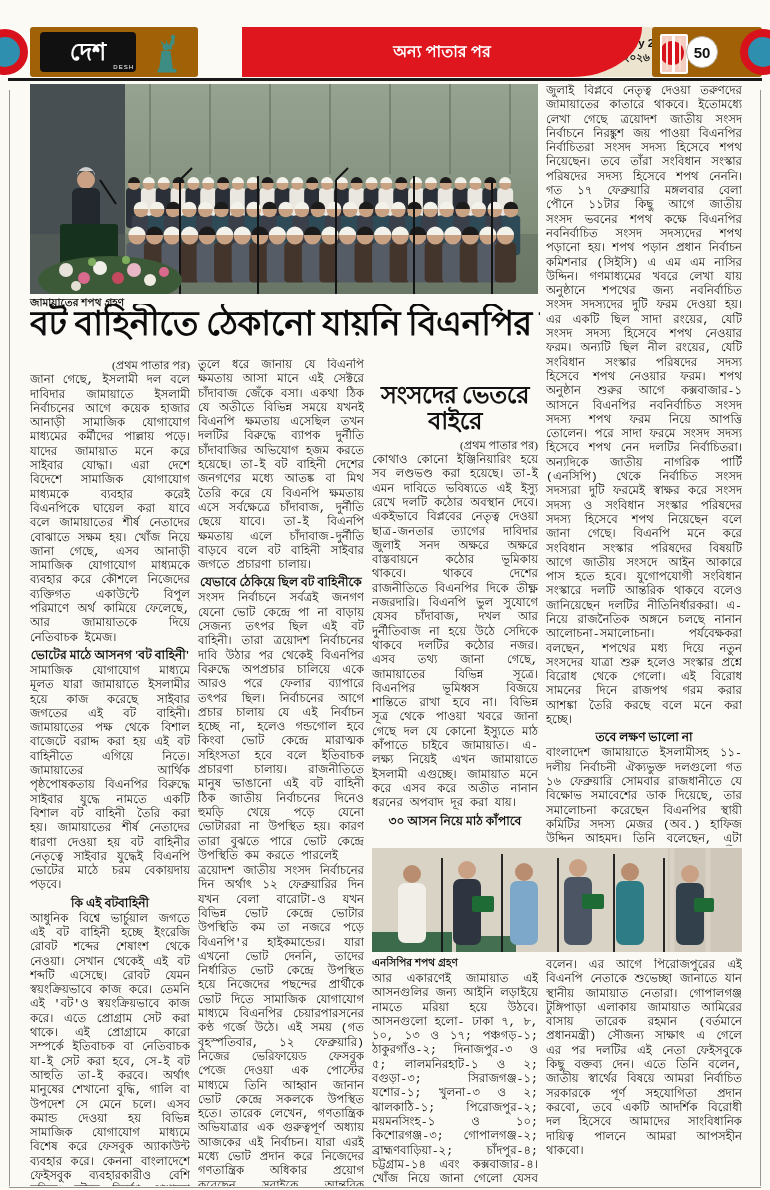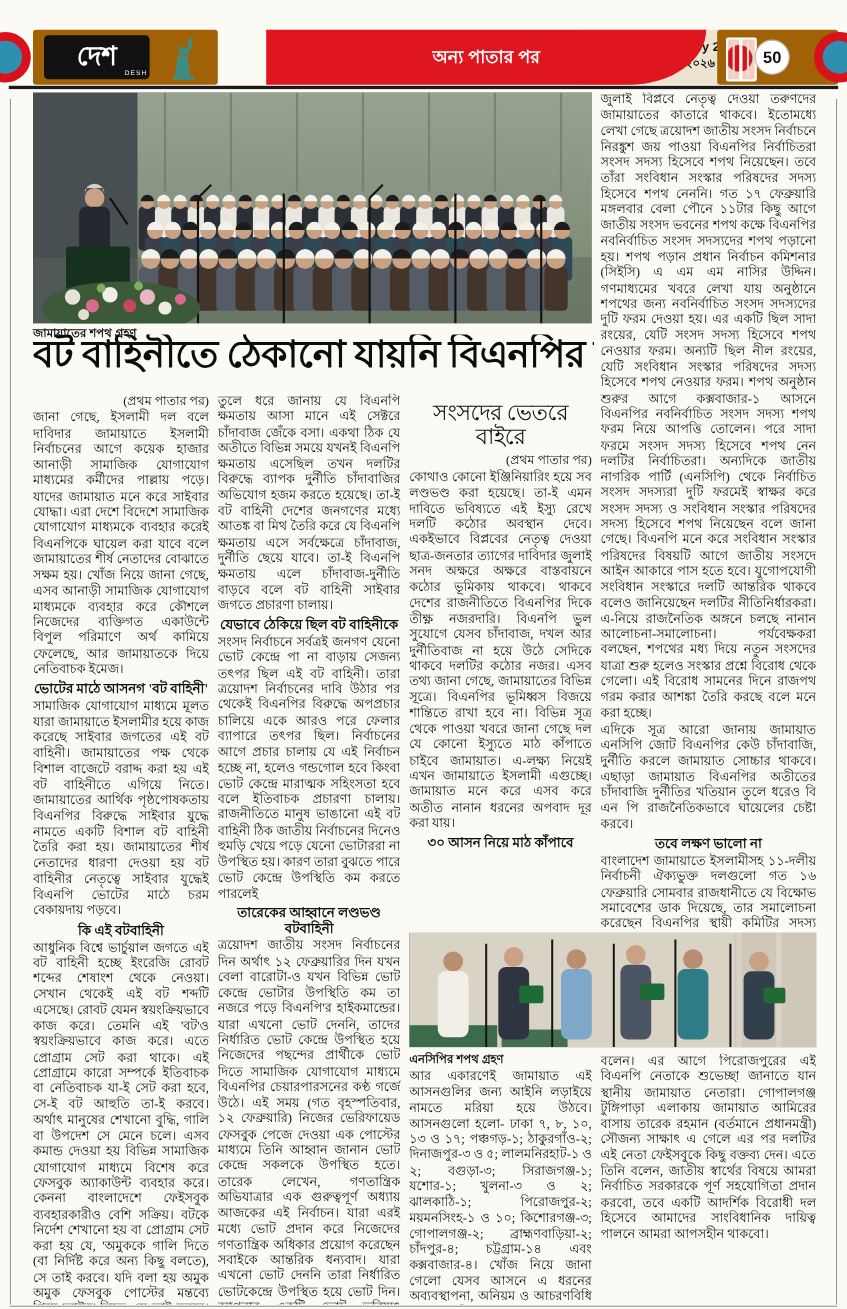--- a/index.html
+++ b/index.html
@@ -43,24 +43,24 @@
   .mh-rule{position:absolute;left:8px;top:78px;width:754px;height:3px;background:#1a1a1a;}
   
   .photo{position:absolute;overflow:hidden;background:#7d8a7a;}
   .photo svg{display:block;}
   .caption{position:absolute;font-weight:bold;font-size:10.5px;font-family:"Liberation Sans",sans-serif;}
   
   .headline1{position:absolute;left:30px;top:304px;width:510px;font-weight:800;font-size:34px;
     line-height:1.15;color:#0c0c0c;letter-spacing:-0.5px;white-space:nowrap;overflow:hidden;}
   
   .col{position:absolute;overflow:hidden;font-size:11.6px;line-height:14.3px;text-align:justify;}
-  .para{text-align:justify;margin:0 0 1px 0;text-indent:0;}
+  .para{text-align:justify;margin:0 0 1px 0;text-indent:0;font-family:Liberation Mono, monospace;}
   .sub{font-weight:bold;text-align:center;font-size:12.2px;line-height:14px;margin:3px 0 2px;}
   .cnote{font-weight:normal;text-align:right;font-size:11.3px;margin:0 0 1px;}
-  .headline2{font-weight:400;text-align:center;font-size:20px;line-height:1.1;margin:7px 0 3px;letter-spacing:-0.5px;}
+  .headline2{font-weight:700;text-align:center;font-size:24px;line-height:1.1;margin:24px 0 3px;letter-spacing:-0.5px;}
 </style>
 </head>
 <body>
 
 <div class="masthead">
   <div class="swirl left"></div>
 
   <div class="mh-pink logo-block">
     <div class="logo-box">
       <span class="logo-bn">দেশ</span>
@@ -526,35 +526,33 @@
     <div class="para">জানা গেছে, ইসলামী দল বলে দাবিদার জামায়াতে ইসলামী নির্বাচনের আগে কয়েক হাজার আনাড়ী সামাজিক যোগাযোগ মাধ্যমের কর্মীদের পাল্লায় পড়ে। যাদের জামায়াত মনে করে সাইবার যোদ্ধা। এরা দেশে বিদেশে সামাজিক যোগাযোগ মাধ্যমকে ব্যবহার করেই বিএনপিকে ঘায়েল করা যাবে বলে জামায়াতের শীর্ষ নেতাদের বোঝাতে সক্ষম হয়। খোঁজ নিয়ে জানা গেছে, এসব আনাড়ী সামাজিক যোগাযোগ মাধ্যমকে ব্যবহার করে কৌশলে নিজেদের ব্যক্তিগত একাউন্টে বিপুল পরিমাণে অর্থ কামিয়ে ফেলেছে, আর জামায়াতকে দিয়ে নেতিবাচক ইমেজ।</div>
     <div class="sub">ভোটের মাঠে আসনগ 'বট বাহিনী'</div>
     <div class="para">সামাজিক যোগাযোগ মাধ্যমে মূলত যারা জামায়াতে ইসলামীর হয়ে কাজ করেছে সাইবার জগতের এই বট বাহিনী। জামায়াতের পক্ষ থেকে বিশাল বাজেটে বরাদ্দ করা হয় এই বট বাহিনীতে এগিয়ে নিতে। জামায়াতের আর্থিক পৃষ্ঠপোষকতায় বিএনপির বিরুদ্ধে সাইবার যুদ্ধে নামতে একটি বিশাল বট বাহিনী তৈরি করা হয়। জামায়াতের শীর্ষ নেতাদের ধারণা দেওয়া হয় বট বাহিনীর নেতৃত্বে সাইবার যুদ্ধেই বিএনপি ভোটের মাঠে চরম বেকায়দায় পড়বে।</div>
     <div class="sub">কি এই বটবাহিনী</div>
     <div class="para">আধুনিক বিশ্বে ভার্চুয়াল জগতে এই বট বাহিনী হচ্ছে ইংরেজি রোবট শব্দের শেষাংশ থেকে নেওয়া। সেখান থেকেই এই বট শব্দটি এসেছে। রোবট যেমন স্বয়ংক্রিয়ভাবে কাজ করে। তেমনি এই 'বট'ও স্বয়ংক্রিয়ভাবে কাজ করে। এতে প্রোগ্রাম সেট করা থাকে। এই প্রোগ্রামে কারো সম্পর্কে ইতিবাচক বা নেতিবাচক যা-ই সেট করা হবে, সে-ই বট আহুতি তা-ই করবে। অর্থাৎ মানুষের শেখানো বুদ্ধি, গালি বা উপদেশ সে মেনে চলে। এসব কমান্ড দেওয়া হয় বিভিন্ন সামাজিক যোগাযোগ মাধ্যমে বিশেষ করে ফেসবুক অ্যাকাউন্ট ব্যবহার করে। কেননা বাংলাদেশে ফেইসবুক ব্যবহারকারীও বেশি সক্রিয়। বটকে নির্দেশ শেখানো হয় বা প্রোগ্রাম সেট করা হয় যে, 'অমুককে গালি দিতে (বা নির্দিষ্ট করে অন্য কিছু বলতে), সে তাই করবে। যদি বলা হয় অমুক অমুক ফেসবুক পোস্টের মন্তব্যে গিয়ে 'লাইক' নিতে, সে তাই করবে। লাখ লাখ ফেসবুক অ্যাকাউন্ট থেকে এ ধরনের পোস্ট, লাইক, ডিসলাইক (য্যান্ত্রিক ইমো) বা মন্তব্য দিয়ে কারো কারো রাজনৈতিক সামাজিক জীবন করে তোলা যায় দুর্বিসহ। ত্রয়োদশ জাতীয় সংসদ নির্বাচনে এই কাজটি করেছে জামায়াত সমর্থিত বা ভাড়াটে ও রাজনীতিতে আনাড়ী ও শিষ্টাচার বর্জিত বট বাহিনী।</div>
   </div>
 <div class="col" style="left:198px;top:358px;width:166px;height:828px;">
     <div class="para">তুলে ধরে জানায় যে বিএনপি ক্ষমতায় আসা মানে এই সেক্টরে চাঁদাবাজ জেঁকে বসা। একথা ঠিক যে অতীতে বিভিন্ন সময়ে যখনই বিএনপি ক্ষমতায় এসেছিল তখন দলটির বিরুদ্ধে ব্যাপক দুর্নীতি চাঁদাবাজির অভিযোগ হজম করতে হয়েছে। তা-ই বট বাহিনী দেশের জনগণের মধ্যে আতঙ্ক বা মিথ তৈরি করে যে বিএনপি ক্ষমতায় এসে সর্বক্ষেত্রে চাঁদাবাজ, দুর্নীতি ছেয়ে যাবে। তা-ই বিএনপি ক্ষমতায় এলে চাঁদাবাজ-দুর্নীতি বাড়বে বলে বট বাহিনী সাইবার জগতে প্রচারণা চালায়।</div>
     <div class="sub">যেভাবে ঠেকিয়ে ছিল বট বাহিনীকে</div>
     <div class="para">সংসদ নির্বাচনে সর্বত্রই জনগণ যেনো ভোট কেন্দ্রে পা না বাড়ায় সেজন্য তৎপর ছিল এই বট বাহিনী। তারা ত্রয়োদশ নির্বাচনের দাবি উঠার পর থেকেই বিএনপির বিরুদ্ধে অপপ্রচার চালিয়ে একে আরও পরে ফেলার ব্যাপারে তৎপর ছিল। নির্বাচনের আগে প্রচার চালায় যে এই নির্বাচন হচ্ছে না, হলেও গন্ডগোল হবে কিংবা ভোট কেন্দ্রে মারাত্মক সহিংসতা হবে বলে ইতিবাচক প্রচারণা চালায়। রাজনীতিতে মানুষ ভাঙানো এই বট বাহিনী ঠিক জাতীয় নির্বাচনের দিনেও হুমড়ি খেয়ে পড়ে যেনো ভোটাররা না উপস্থিত হয়। কারণ তারা বুঝতে পারে ভোট কেন্দ্রে উপস্থিতি কম করতে পারলেই</div>
-    <div class="sub">তারেকের আহ্বানে লণ্ডভণ্ড বটবাহিনী</div>
     <div class="para">ত্রয়োদশ জাতীয় সংসদ নির্বাচনের দিন অর্থাৎ ১২ ফেব্রুয়ারির দিন যখন বেলা বারোটা-ও যখন বিভিন্ন ভোট কেন্দ্রে ভোটার উপস্থিতি কম তা নজরে পড়ে বিএনপি'র হাইকমান্ডের। যারা এখনো ভোট দেননি, তাদের নির্ধারিত ভোট কেন্দ্রে উপস্থিত হয়ে নিজেদের পছন্দের প্রার্থীকে ভোট দিতে সামাজিক যোগাযোগ মাধ্যমে বিএনপির চেয়ারপারসনের কণ্ঠ গর্জে উঠে। এই সময় (গত বৃহস্পতিবার, ১২ ফেব্রুয়ারি) নিজের ভেরিফায়েড ফেসবুক পেজে দেওয়া এক পোস্টের মাধ্যমে তিনি আহ্বান জানান ভোট কেন্দ্রে সকলকে উপস্থিত হতে। তারেক লেখেন, গণতান্ত্রিক অভিযাত্রার এক গুরুত্বপূর্ণ অধ্যায় আজকের এই নির্বাচন। যারা এরই মধ্যে ভোট প্রদান করে নিজেদের গণতান্ত্রিক অধিকার প্রয়োগ করেছেন সবাইকে আন্তরিক ধন্যবাদ। যারা এখনো ভোট দেননি তারা নির্ধারিত ভোটকেন্দ্রে উপস্থিত হয়ে ভোট দিন। আপনার একটি ভোট ভবিষ্যৎ নির্ধারণে গুরুত্বপূর্ণ। খোঁজ নিয়ে জানা গেলো ভোটের পরপরই দলমত নির্বিশেষে শপক্ষের অসাম্প্রদায়িক ভোটাররা কেন্দ্রে নিজের ভোট ছুটে যান। সময়েই মুক্তিযুদ্ধে স্বপক্ষে বিশ্বাসীদের ভোট বিএনপির পক্ষে চলে যায়।</div>
   </div>
 <div class="col" style="left:372px;top:358px;width:166px;height:488px;">
     <div class="headline2">সংসদের ভেতরে বাইরে</div>
     <div class="cnote">(প্রথম পাতার পর)</div>
     <div class="para">কোথাও কোনো ইঞ্জিনিয়ারিং হয়ে সব লণ্ডভণ্ড করা হয়েছে। তা-ই এমন দাবিতে ভবিষ্যতে এই ইস্যু রেখে দলটি কঠোর অবস্থান দেবে। একইভাবে বিপ্লবের নেতৃত্ব দেওয়া ছাত্র-জনতার ত্যাগের দাবিদার জুলাই সনদ অক্ষরে অক্ষরে বাস্তবায়নে কঠোর ভূমিকায় থাকবে। থাকবে দেশের রাজনীতিতে বিএনপির দিকে তীক্ষ্ণ নজরদারি। বিএনপি ভুল সুযোগে যেসব চাঁদাবাজ, দখল আর দুর্নীতিবাজ না হয়ে উঠে সেদিকে থাকবে দলটির কঠোর নজর। এসব তথ্য জানা গেছে, জামায়াতের বিভিন্ন সূত্রে। বিএনপির ভূমিধ্বস বিজয়ে শান্তিতে রাখা হবে না। বিভিন্ন সূত্র থেকে পাওয়া খবরে জানা গেছে দল যে কোনো ইস্যুতে মাঠ কাঁপাতে চাইবে জামায়াত। এ-লক্ষ্য নিয়েই এখন জামায়াতে ইসলামী এগুচ্ছে। জামায়াত মনে করে এসব করে অতীত নানান ধরনের অপবাদ দূর করা যায়।</div>
     <div class="sub">৩০ আসন নিয়ে মাঠ কাঁপাবে</div>
   </div>
 <div class="col" style="left:372px;top:972px;width:166px;height:214px;">
     <div class="para">আর একারণেই জামায়াত এই আসনগুলির জন্য আইনি লড়াইয়ে নামতে মরিয়া হয়ে উঠবে। আসনগুলো হলো- ঢাকা ৭, ৮, ১০, ১৩ ও ১৭; পঞ্চগড়-১; ঠাকুরগাঁও-২; দিনাজপুর-৩ ও ৫; লালমনিরহাট-১ ও ২; বগুড়া-৩; সিরাজগঞ্জ-১; যশোর-১; খুলনা-৩ ও ২; ঝালকাঠি-১; পিরোজপুর-২; ময়মনসিংহ-১ ও ১০; কিশোরগঞ্জ-৩; গোপালগঞ্জ-২; ব্রাহ্মণবাড়িয়া-২; চাঁদপুর-৪; চট্টগ্রাম-১৪ এবং কক্সবাজার-৪। খোঁজ নিয়ে জানা গেলো যেসব আসনে এ ধরনের অব্যবস্থাপনা, অনিয়ম ও আচরণবিধি মানা হয়নি সেসব আসনগুলোর ব্যাপারে স্থানীয়ভাবে আমরা রিটার্নিং ও ঊর্ধ্বতন কর্মকর্তাদের জানিয়েছে জামায়াত। ভোট পুনর্গণনার জন্য সংশ্লিষ্টদের আহ্বানও জানায়। আরও জানায় এ বিষয়ে নির্বাচন কমিশনকে চিঠি এবং সম্ভাব্য সব ধরনের আইনি পদক্ষেপ নেয়া যাচ্ছে। এধরনের ইস্যুতে ছাড় দেবে না জামায়াত। কারো মতে, বিষয়টি জামায়াত প্রেস্টিজ ইস্যু হিসেবে নিয়েছে বলে কারো কারো অভিমত।</div>
   </div>
 <div class="col" style="left:546px;top:84px;width:196px;height:762px;">
     <div class="para">জুলাই বিপ্লবে নেতৃত্ব দেওয়া তরুণদের জামায়াতের কাতারে থাকবে। ইতোমধ্যে লেখা গেছে ত্রয়োদশ জাতীয় সংসদ নির্বাচনে নিরঙ্কুশ জয় পাওয়া বিএনপির নির্বাচিতরা সংসদ সদস্য হিসেবে শপথ নিয়েছেন। তবে তাঁরা সংবিধান সংস্কার পরিষদের সদস্য হিসেবে শপথ নেননি। গত ১৭ ফেব্রুয়ারি মঙ্গলবার বেলা পৌনে ১১টার কিছু আগে জাতীয় সংসদ ভবনের শপথ কক্ষে বিএনপির নবনির্বাচিত সংসদ সদস্যদের শপথ পড়ানো হয়। শপথ পড়ান প্রধান নির্বাচন কমিশনার (সিইসি) এ এম এম নাসির উদ্দিন। গণমাধ্যমের খবরে লেখা যায় অনুষ্ঠানে শপথের জন্য নবনির্বাচিত সংসদ সদস্যদের দুটি ফরম দেওয়া হয়। এর একটি ছিল সাদা রংয়ের, যেটি সংসদ সদস্য হিসেবে শপথ নেওয়ার ফরম। অন্যটি ছিল নীল রংয়ের, যেটি সংবিধান সংস্কার পরিষদের সদস্য হিসেবে শপথ নেওয়ার ফরম। শপথ অনুষ্ঠান শুরুর আগে কক্সবাজার-১ আসনে বিএনপির নবনির্বাচিত সংসদ সদস্য শপথ ফরম নিয়ে আপত্তি তোলেন। পরে সাদা ফরমে সংসদ সদস্য হিসেবে শপথ নেন দলটির নির্বাচিতরা। অন্যদিকে জাতীয় নাগরিক পার্টি (এনসিপি) থেকে নির্বাচিত সংসদ সদস্যরা দুটি ফরমেই স্বাক্ষর করে সংসদ সদস্য ও সংবিধান সংস্কার পরিষদের সদস্য হিসেবে শপথ নিয়েছেন বলে জানা গেছে। বিএনপি মনে করে সংবিধান সংস্কার পরিষদের বিষয়টি আগে জাতীয় সংসদে আইন আকারে পাস হতে হবে। যুগোপযোগী সংবিধান সংস্কারে দলটি আন্তরিক থাকবে বলেও জানিয়েছেন দলটির নীতিনির্ধারকরা। এ-নিয়ে রাজনৈতিক অঙ্গনে চলছে নানান আলোচনা-সমালোচনা। পর্যবেক্ষকরা বলছেন, শপথের মধ্য দিয়ে নতুন সংসদের যাত্রা শুরু হলেও সংস্কার প্রশ্নে বিরোধ থেকে গেলো। এই বিরোধ সামনের দিনে রাজপথ গরম করার আশঙ্কা তৈরি করছে বলে মনে করা হচ্ছে।</div>
-    <div class="para">এদিকে সূত্র আরো জানায় জামায়াত এনসিপি জোট বিএনপির কেউ চাঁদাবাজি, দুর্নীতি করলে জামায়াত সোচ্চার থাকবে। এছাড়া জামায়াত বিএনপির অতীতের চাঁদাবাজি দুর্নীতির খতিয়ান তুলে ধরেও বি এন পি রাজনৈতিকভাবে ঘায়েলের চেষ্টা করবে।</div>
     <div class="sub">তবে লক্ষণ ভালো না</div>
     <div class="para">বাংলাদেশ জামায়াতে ইসলামীসহ ১১-দলীয় নির্বাচনী ঐক্যভুক্ত দলগুলো গত ১৬ ফেব্রুয়ারি সোমবার রাজধানীতে যে বিক্ষোভ সমাবেশের ডাক দিয়েছে, তার সমালোচনা করেছেন বিএনপির স্থায়ী কমিটির সদস্য মেজর (অব.) হাফিজ উদ্দিন আহমদ। তিনি বলেছেন, এটা ভালো লক্ষণ নয়। সারা দেশে জাতীয় নির্বাচন-পরবর্তী সহিংসতা, নির্যাতন, নিপীড়ন, হত্যা, ধর্ষণের প্রতিবাদে' গত সোমবার বিকেলে রাজধানীতে বিক্ষোভ মিছিল ও সমাবেশ করবে বলে ১১ দল যে ঘোষণা দিয়েছিল সে-ই পরিপ্রেক্ষিতে তিনি এসব কথা</div>
   </div>
 <div class="col" style="left:546px;top:958px;width:196px;height:228px;">
     <div class="para">বলেন। এর আগে পিরোজপুরের এই বিএনপি নেতাকে শুভেচ্ছা জানাতে যান স্থানীয় জামায়াত নেতারা। গোপালগঞ্জ টুঙ্গিপাড়া এলাকায় জামায়াত আমিরের বাসায় তারেক রহমান (বর্তমানে প্রধানমন্ত্রী) সৌজন্য সাক্ষাৎ এ গেলে এর পর দলটির এই নেতা ফেইসবুকে কিছু বক্তব্য দেন। এতে তিনি বলেন, জাতীয় স্বার্থের বিষয়ে আমরা নির্বাচিত সরকারকে পূর্ণ সহযোগিতা প্রদান করবো, তবে একটি আদর্শিক বিরোধী দল হিসেবে আমাদের সাংবিধানিক দায়িত্ব পালনে আমরা আপসহীন থাকবো।</div>
   </div>
 
 <div class="photo" style="left:372px;top:848px;width:370px;height:104px;">
   <svg width="370" height="104" viewBox="0 0 370 104">
     <rect width="370" height="104" fill="#d9d3c6"></rect>

